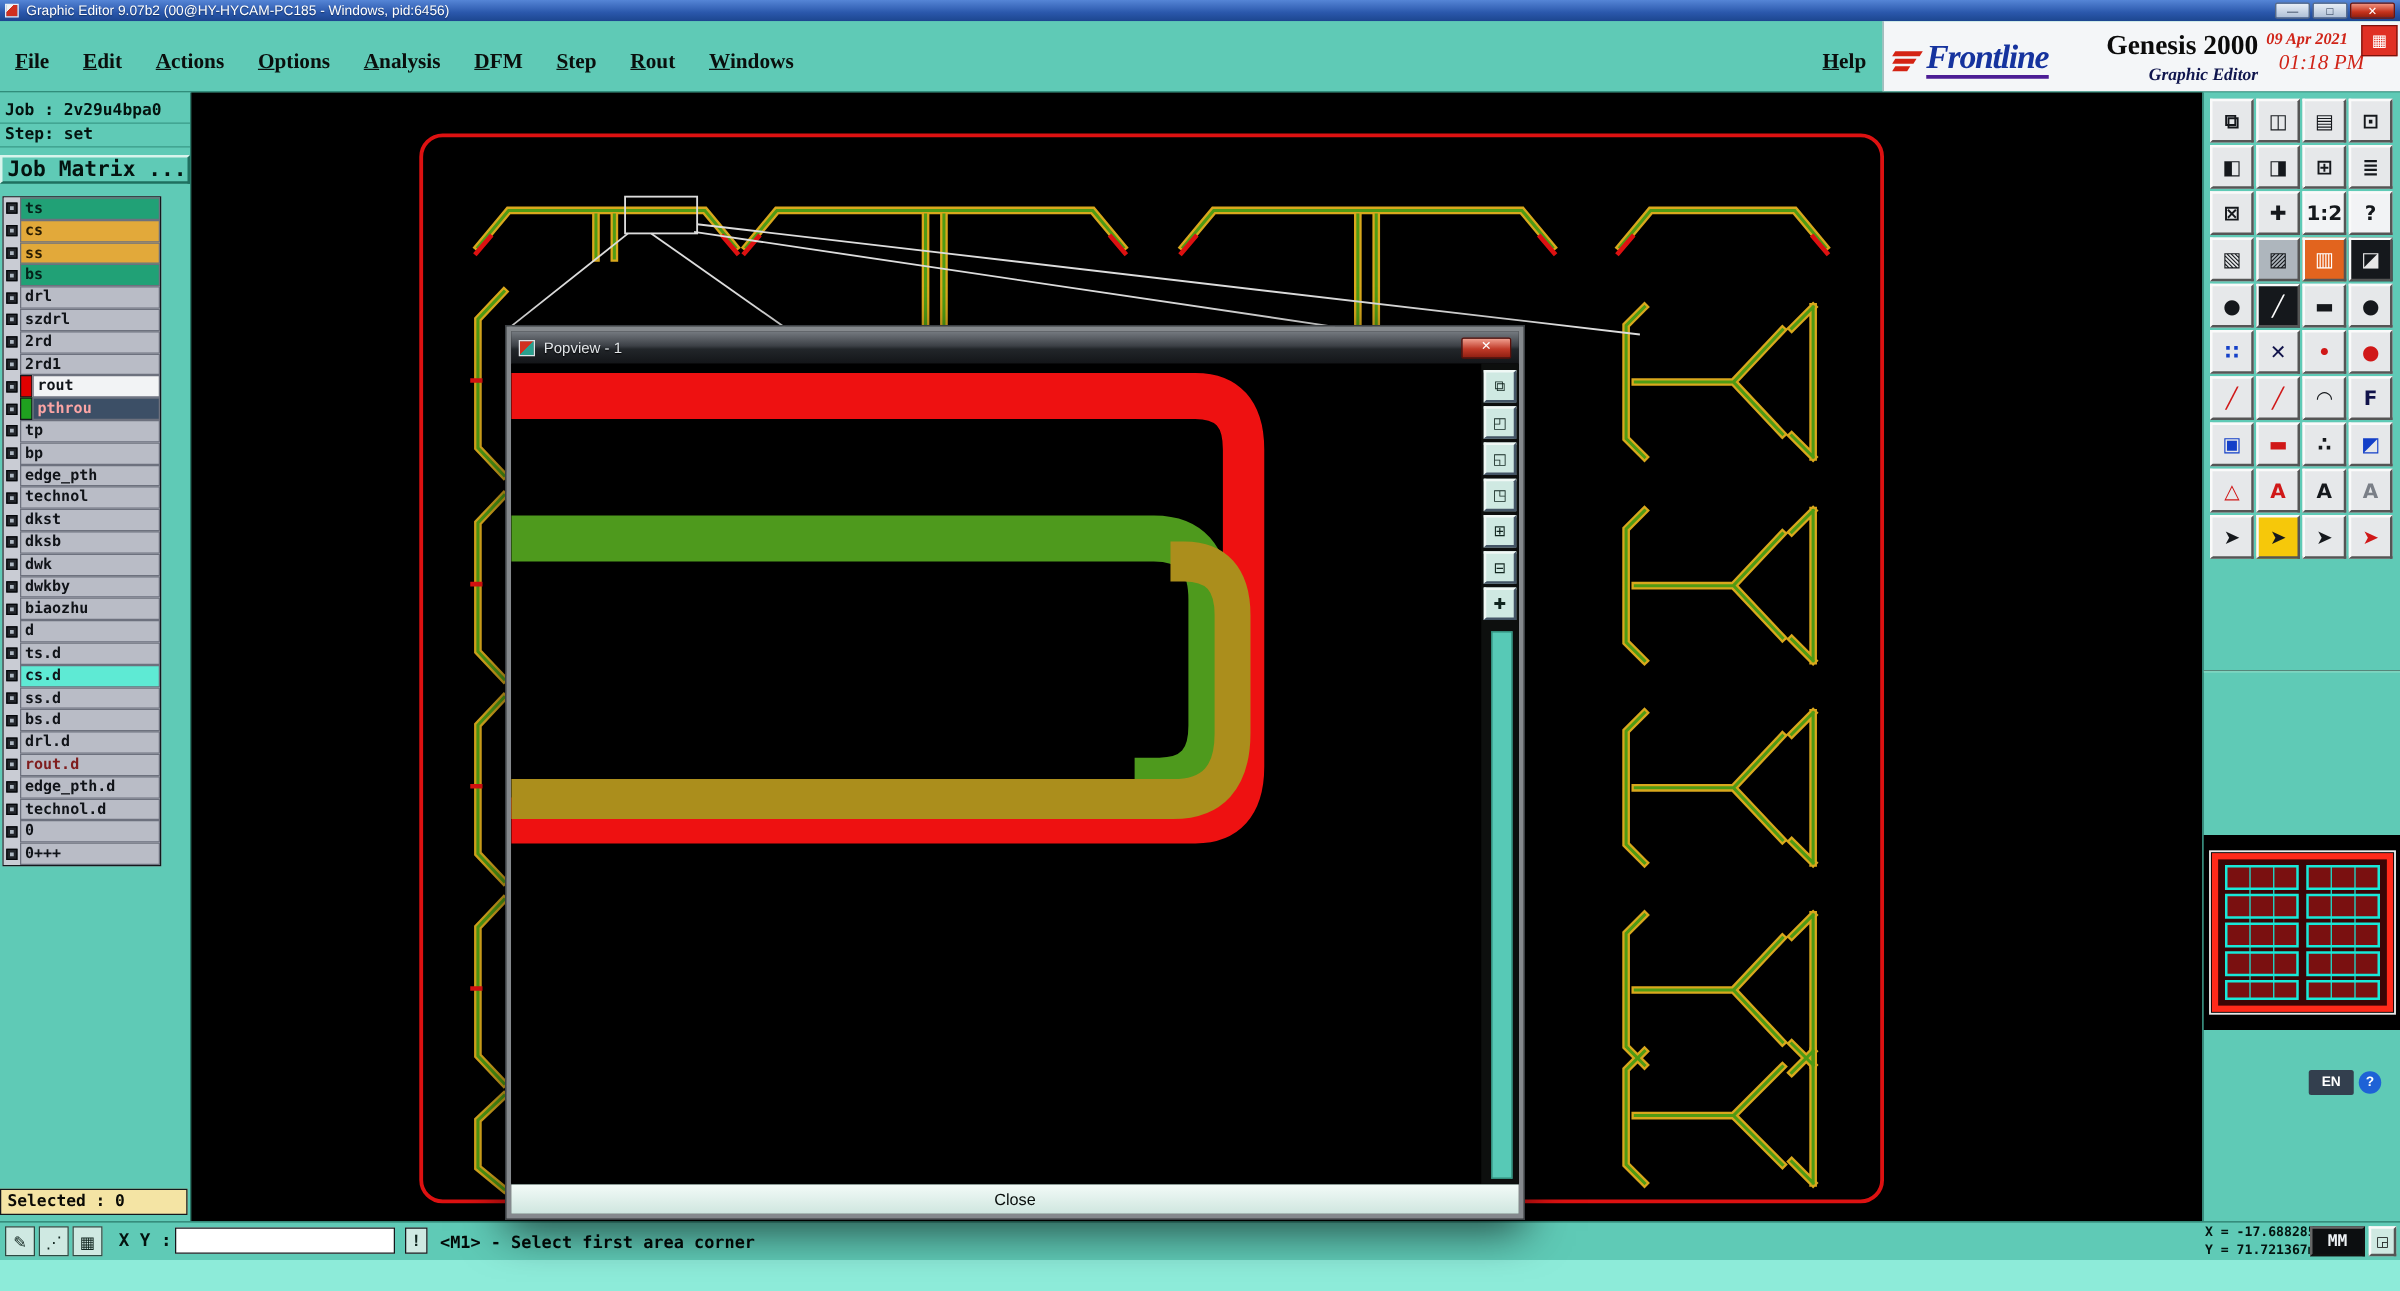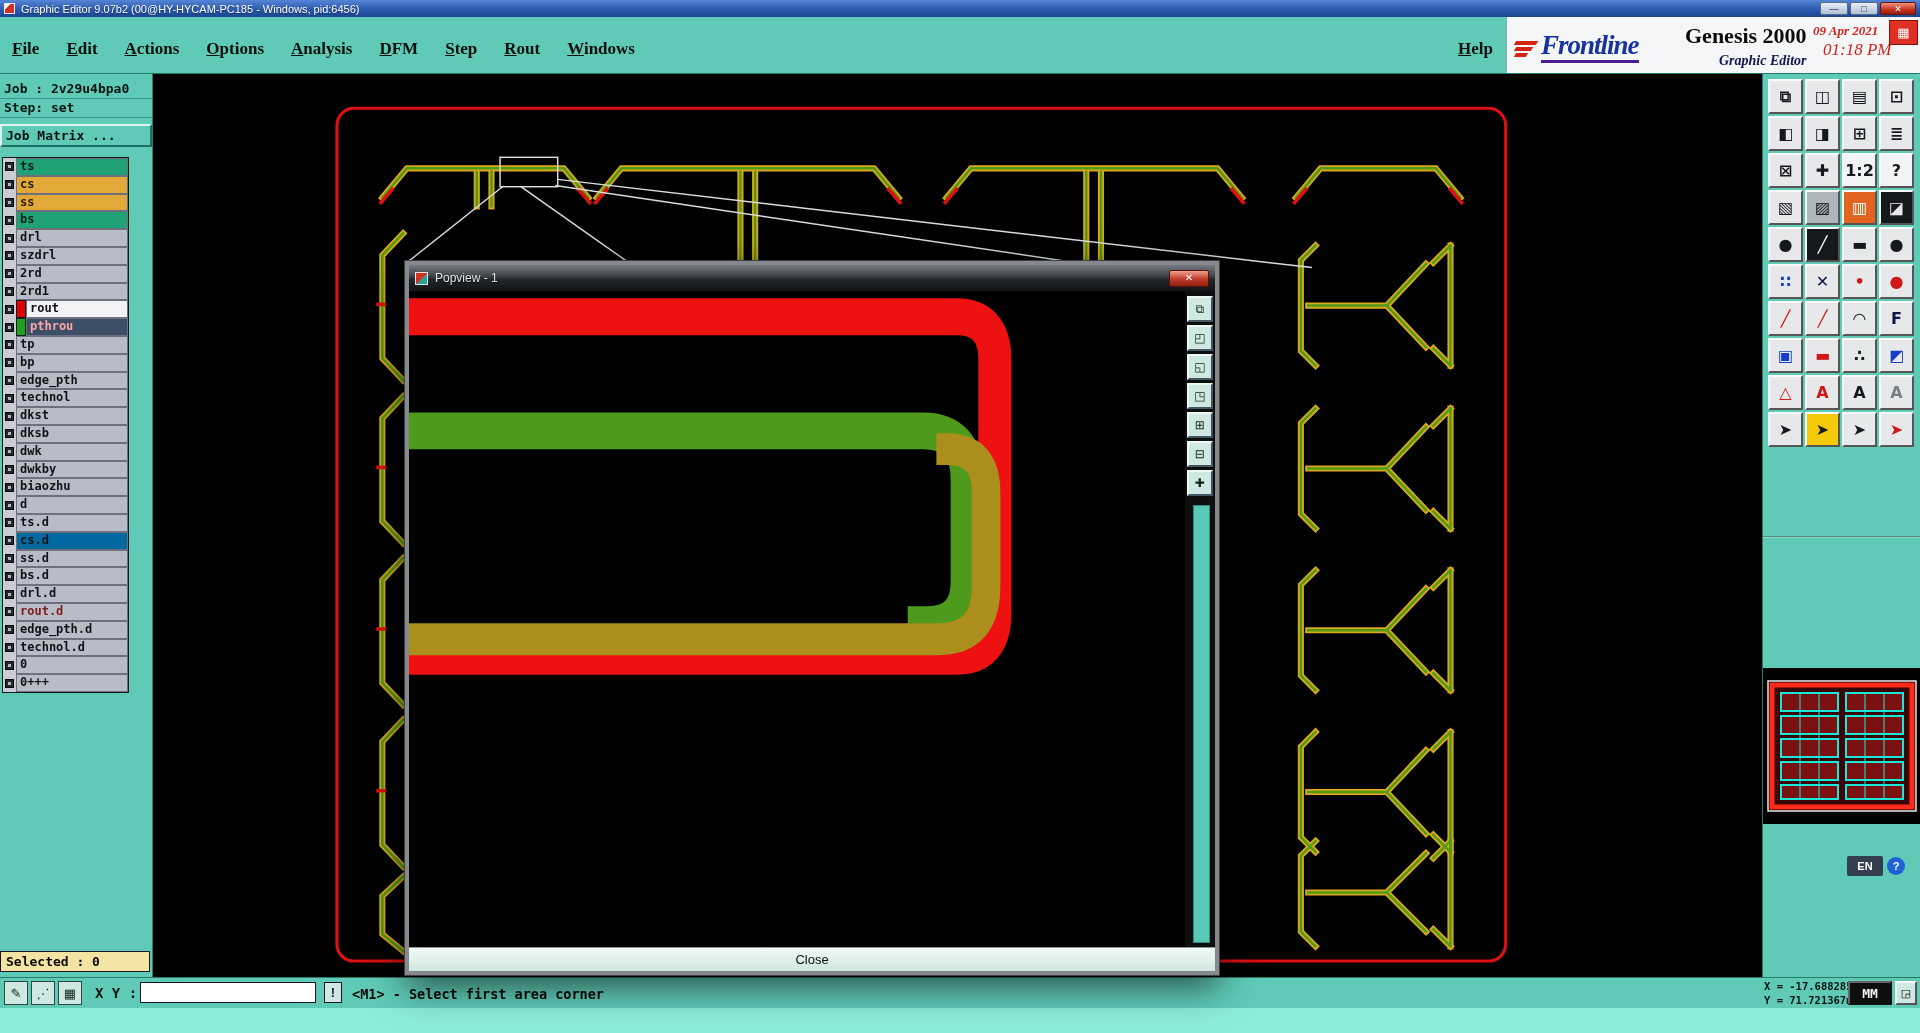--- a/index.html
+++ b/index.html
@@ -36,21 +36,21 @@
   .subtitle { position:absolute; left:212px; top:36px; font-family:"Liberation Serif",serif; font-style:italic; font-weight:bold; font-size:14px; color:#10164e; }
   .grid-btn { position:absolute; left:382px; top:3px; width:29px; height:25px; background:#e03024; border:1px solid #7a130c; color:#fff; font-size:13px; }
 
   
   .left-panel { position:absolute; left:0; top:74px; width:153px; height:903px; background:#5fcab6; border-right:1px solid #2a7a6a; }
   .job-box { position:absolute; left:0; width:152px; height:19px; font-family:"DejaVu Sans Mono",monospace; font-weight:bold;
     font-size:13px; color:#04130f; padding:1px 0 0 4px; border-bottom:1px solid #3a9a88; white-space:nowrap; }
   .job-box.j1 { top:6px; } .job-box.j2 { top:25px; }
   .matrix-btn { position:absolute; left:0; top:50px; width:152px; height:23px; background:#5fcab6;
     border:2px solid; border-color:#d8f4ec #1f6f5f #1f6f5f #d8f4ec; font-family:"DejaVu Sans Mono",monospace;
-    font-weight:bold; font-size:13px; color:#04130f; text-align:left; padding-left:4px; }
+    font-weight:bold; font-size:17px; color:#04130f; text-align:left; padding-left:4px; }
   .layer-list { position:absolute; left:2px; top:83px; width:127px; background:#c9ccd4; border:1px solid #15181c; }
   .layer-row { display:flex; height:17.8px; align-items:stretch; }
   .layer-cell-check { width:13px; flex:none; display:flex; align-items:center; justify-content:center; background:#c9ccd4; }
   .layer-check { width:9px; height:9px; background:#23262b; border:1px solid #05070a; position:relative; }
   .layer-check::after { content:""; position:absolute; left:2px; top:2px; width:3px; height:3px; background:#aeb8c2; }
   .layer-swatch { width:10px; flex:none; border:1px solid #15181c; }
   .layer-name { flex:1; display:flex; justify-content:space-between; padding:0 3px;
     font-family:"DejaVu Sans Mono",monospace; font-weight:bold; font-size:12px; border:1px solid #6d717e; overflow:hidden; white-space:nowrap; }
   .selected-badge { position:absolute; left:0; top:877px; width:150px; height:21px; background:#f4e4a4; border:1px solid #15181c;
     font-family:"DejaVu Sans Mono",monospace; font-weight:bold; font-size:13px; color:#0a0a05; padding:2px 0 0 5px; }
@@ -399,21 +399,21 @@
             <span>ts.d</span>
 
           </span>
         </div>
 
         <div class="layer-row">
           <span class="layer-cell-check">
             <span class="layer-check"></span>
           </span>
 
-          <span class="layer-name" style="background: #0369a1; color: rgb(16, 19, 24);">
+          <span class="layer-name" style="background: #5eead4; color: rgb(16, 19, 24);">
             <span>cs.d</span>
 
           </span>
         </div>
 
         <div class="layer-row">
           <span class="layer-cell-check">
             <span class="layer-check"></span>
           </span>
 

